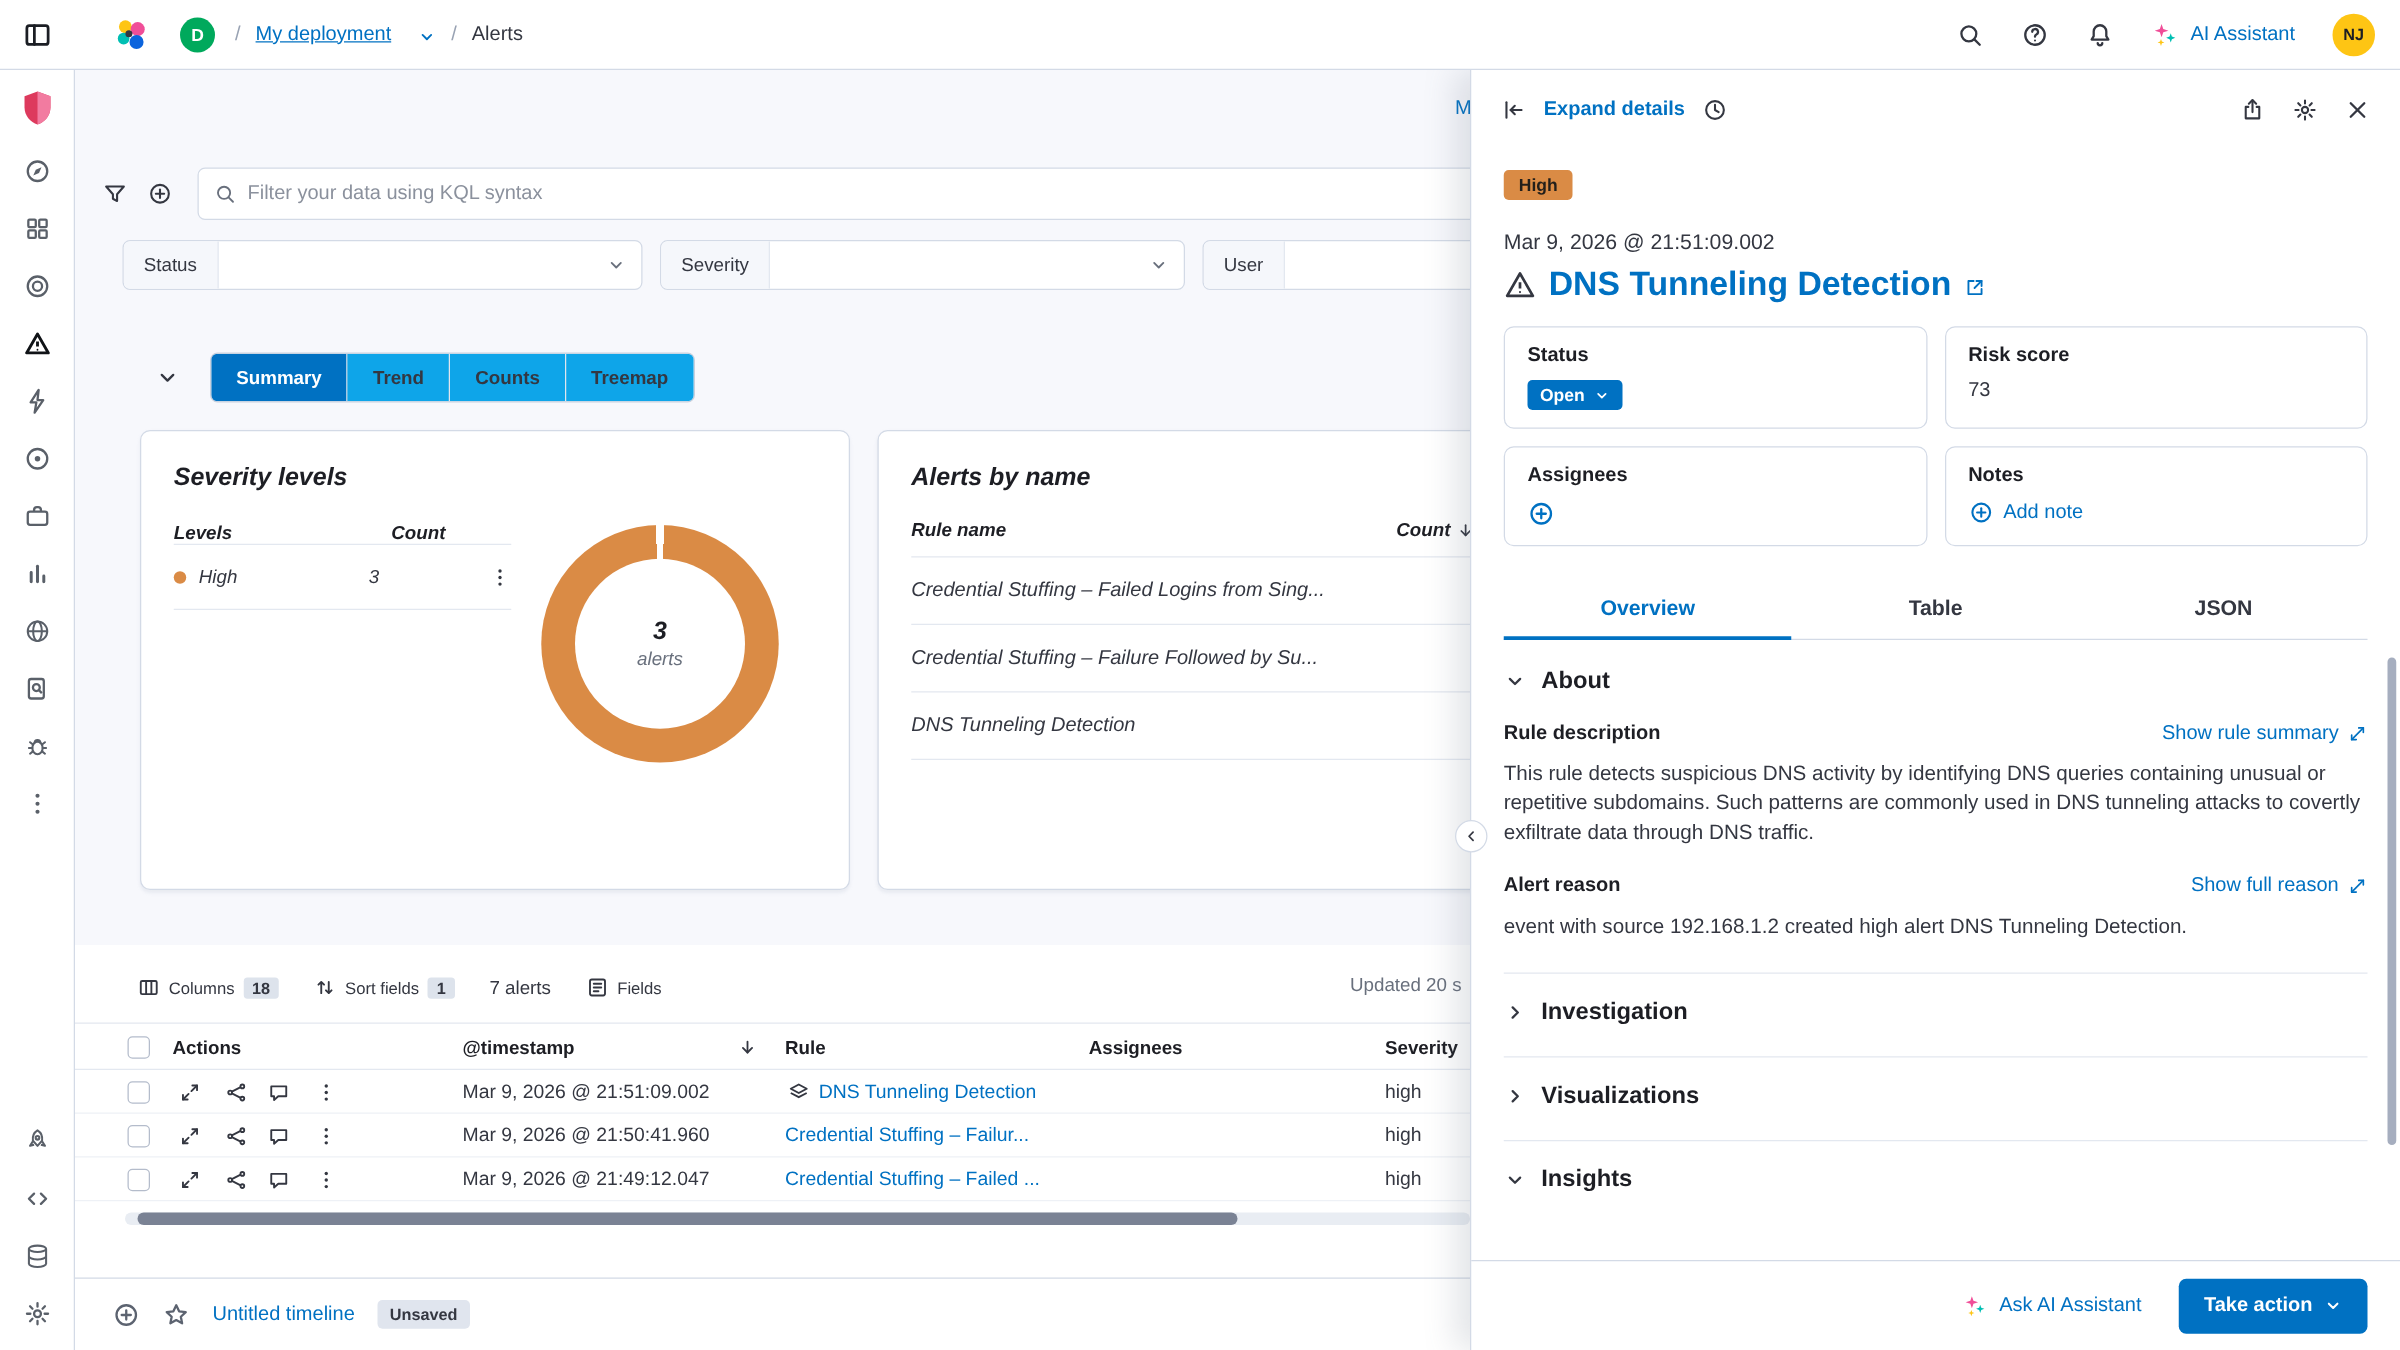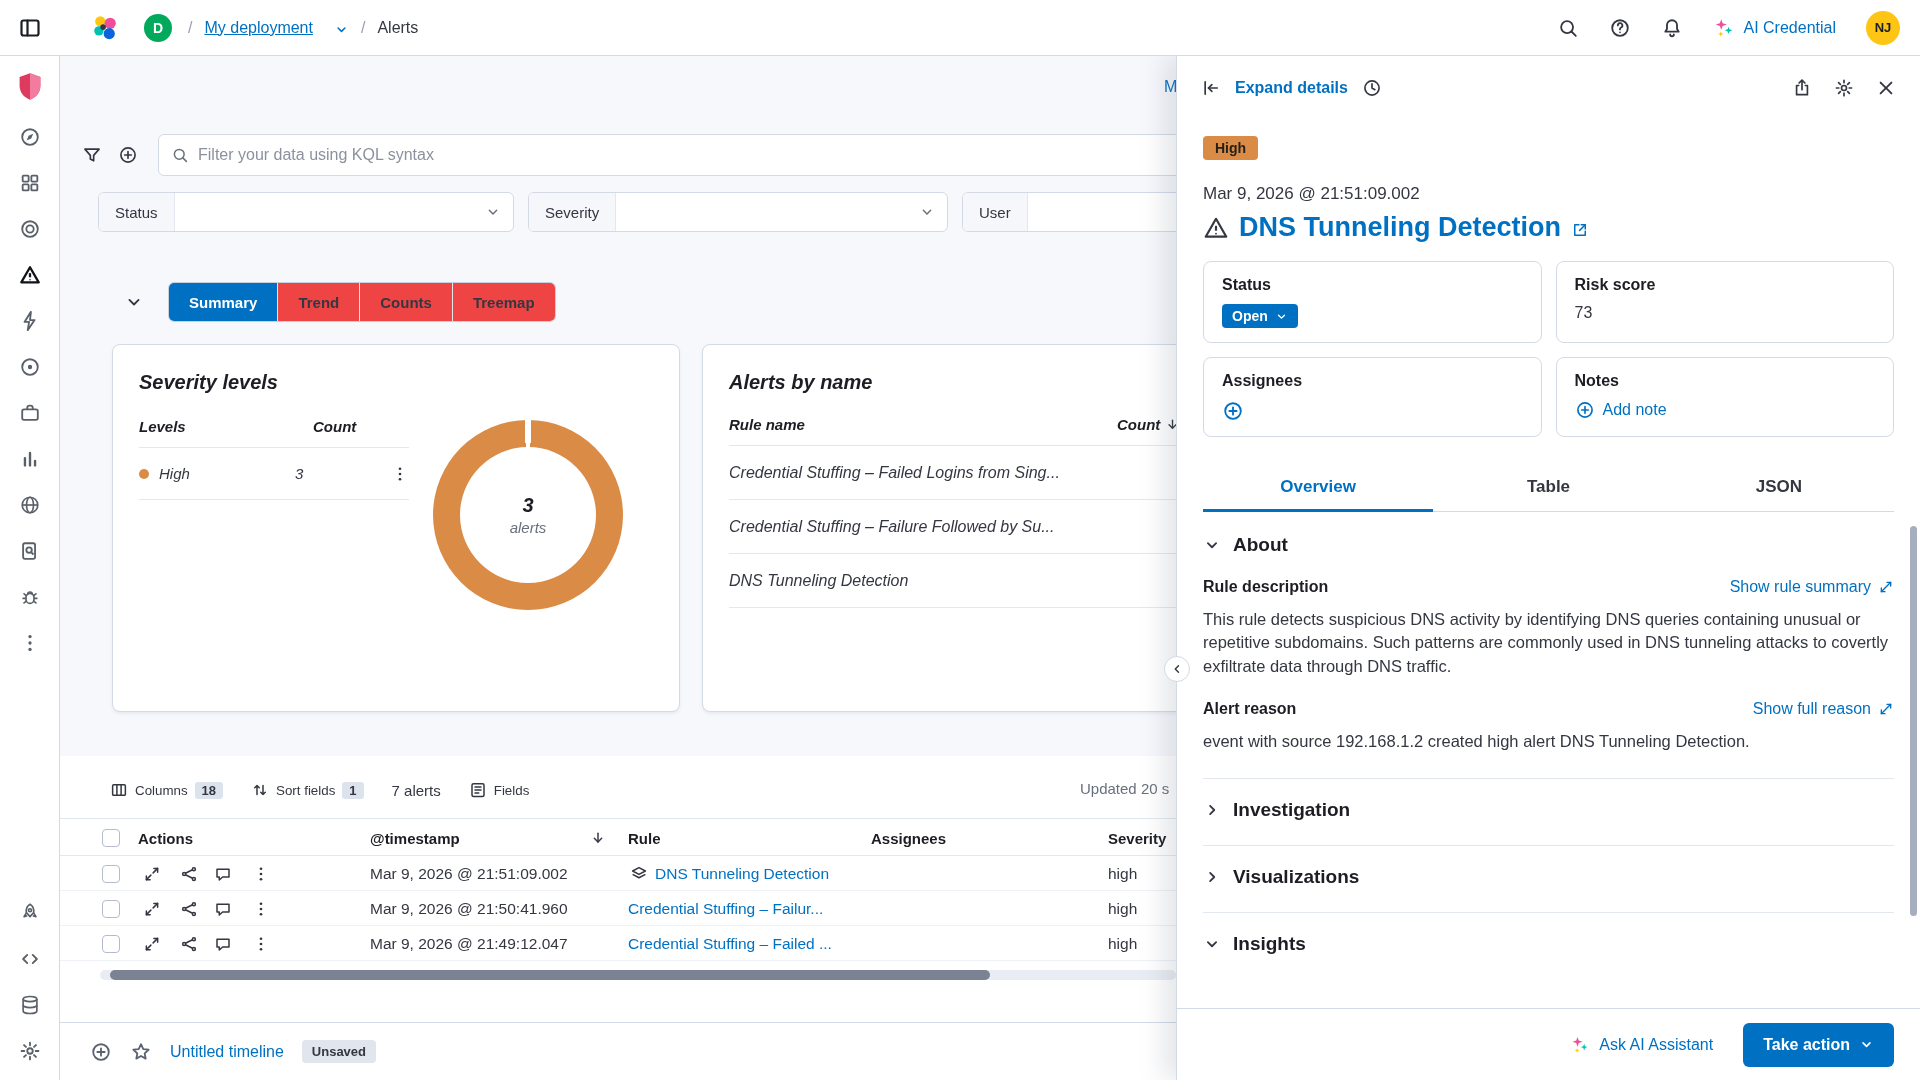--- a/index.html
+++ b/index.html
@@ -58,34 +58,34 @@
     border:1px solid var(--border); border-radius:6px; overflow:hidden; }
   .fg-status { width:416px; } .fg-severity { width:420px; } .fg-user { width:420px; }
   .filter-label { padding:0 16px; height:100%; display:flex; align-items:center; background:#f5f7fb;
     border-right:1px solid var(--border-light); font-size:15px; color:var(--text2); }
   .filter-caret { margin-left:auto; padding-right:12px; color:#69707d; display:flex; }
 
   .view-row { position:absolute; top:226px; left:60px; display:flex; align-items:center; gap:20px; }
   .chev-btn { width:28px; height:28px; display:flex; align-items:center; justify-content:center; color:#343741; }
   .tab-group { display:flex; border:1px solid #c9d0dd; border-radius:6px; overflow:hidden; height:40px; background:#fff; }
   .tab-group button { padding:0 20px; font-size:15px; font-weight:600; color:#343741;
-    background:#ef4444; border-right:1px solid #e0e5ee; }
+    background:#0ea5e9; border-right:1px solid #e0e5ee; }
   .tab-group button:last-child { border-right:none; }
   .tab-group button.active { background:var(--blue); color:#fff; }
 
   .panels-row { position:absolute; top:288px; left:52px; display:flex; gap:22px; }
   .panel { background:#fff; border:1px solid var(--border); border-radius:8px;
     box-shadow:0 2px 3px rgba(150,160,180,.15); padding:26px;font-style:italic; }
   .panel h2 { font-size:20px; font-weight:700; color:var(--text); }
   .sev-panel { width:568px; height:368px; }
   .name-panel { width:1140px; height:368px; }
 
   .sev-body { display:flex; margin-top:24px; }
   .sev-table { width:270px; }
-  .sev-thead { display:flex; align-items:center; padding-bottom:12px; border-bottom:1px solid var(--border-light);
+  .sev-thead { display:flex; align-items:center; border-bottom:1px solid var(--border-light);
     font-size:15px; font-weight:600; color:var(--text); }
   .sev-thead .c1 { flex:1; } .sev-thead .c2 { width:96px; }
   .sev-trow { display:flex; align-items:center; height:52px; border-bottom:1px solid var(--border-light); font-size:15px; }
   .sev-trow .c1 { flex:1; display:flex; align-items:center; gap:10px; color:var(--text2); }
   .sev-trow .c2 { width:96px; color:var(--text2); }
   .dot { width:10px; height:10px; border-radius:50%; background:var(--orange); }
   .mini-dots { color:#343741; display:flex; }
 
   .donut-wrap { margin-left:24px; margin-top:2px; width:190px; height:190px; position:relative; }
   .donut { width:190px; height:190px; border-radius:50%;
@@ -223,21 +223,21 @@
           <path d="M12 3.5a5.5 5.5 0 0 1 5.5 5.5v4l1.8 3H4.7l1.8-3v-4A5.5 5.5 0 0 1 12 3.5z"></path>
           <path d="M10 19a2 2 0 0 0 4 0"></path>
         </svg>
     </button>
     <button class="ai-assist">
       <svg class="ic" width="22" height="22" viewBox="0 0 24 24">
           <path fill="#F04E98" d="M9 2.5l1.5 4.2L15 8.2l-4.5 1.5L9 14l-1.5-4.3L3 8.2l4.5-1.5z"></path>
           <path fill="#00BFB3" d="M17 10.5l1 2.9 3 1.1-3 1.2-1 2.8-1-2.8-3-1.2 3-1.1z"></path>
           <path fill="#FEC514" d="M8.5 15.5l.8 2.2 2.2.8-2.2.8-.8 2.2-.8-2.2-2.2-.8 2.2-.8z"></path>
         </svg>
-      <span>AI Credential</span>
+      <span>AI Assistant</span>
     </button>
     <span class="avatar">NJ</span>
   </div>
 </header>
 
 <aside class="sidebar">
   <span class="side-logo">
     <svg class="ic" width="28" height="30" viewBox="0 0 24 26">
         <path fill="#dd3a5d" d="M12 1l9 3.4v7.6c0 6-4 10.2-9 12-5-1.8-9-6-9-12V4.4z"></path>
         <path fill="#f27ba0" d="M12 1l9 3.4v7.6c0 6-4 10.2-9 12z"></path>

